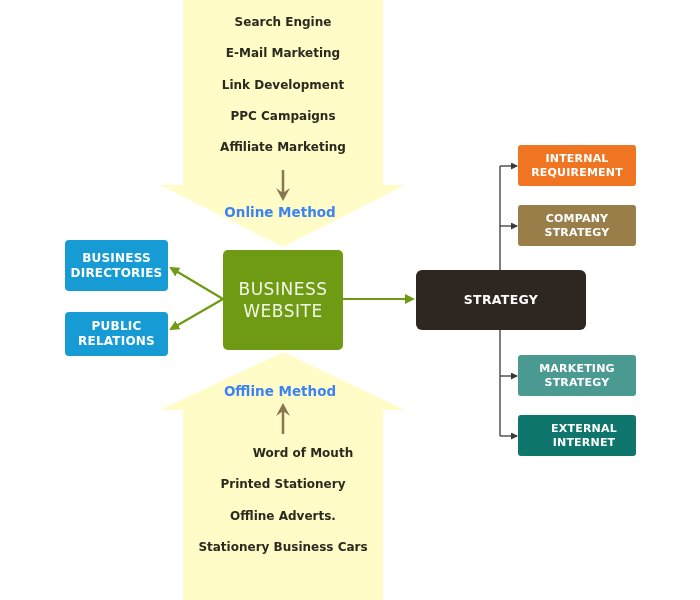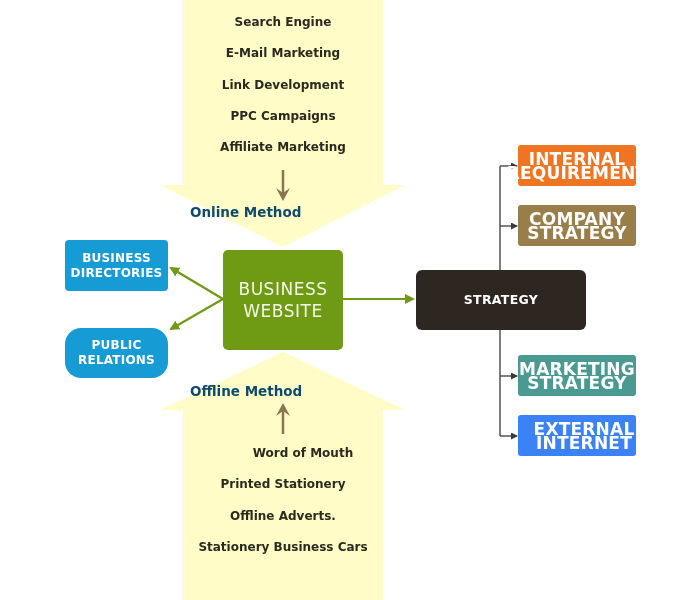--- a/index.html
+++ b/index.html
@@ -13,25 +13,26 @@
       left: 183px; width: 200px;
       text-align: center;
       font-family: "DejaVu Sans", sans-serif;
       font-weight: bold;
       font-size: 12px;
       color: #2b2a1e;
       line-height: 16px;
     }
     .method-label {
       position: absolute;
-      left: 190px; width: 200px;
+      left: 180px; width: 200px;
+      text-align: center;
       font-family: "DejaVu Sans", sans-serif;
       font-weight: bold;
       font-size: 13.5px;
-      color: #0c4a6e;
+      color: #3b82f6;
       line-height: 16px;
     }
 
     .box {
       position: absolute;
       display: flex;
       align-items: center;
       justify-content: center;
       text-align: center;
       color: #ffffff;
@@ -43,21 +44,21 @@
     .box span { display: block; }
 
     .blue-box {
       left: 65px; width: 103px;
       background: #169bd5;
       font-size: 12px;
       line-height: 15px;
       letter-spacing: 0.2px;
     }
     #box-business-directories { top: 240px; height: 51px; }
-    #box-public-relations { top: 328px; height: 50px; border-radius: 16px; }
+    #box-public-relations { top: 312px; height: 44px; }
 
     #box-business-website {
       left: 223px; top: 250px; width: 120px; height: 100px;
       background: #6f9a14;
       font-size: 17px;
       line-height: 22px;
       font-weight: normal;
       letter-spacing: 0.5px;
       color: #f4f8e6;
       border-radius: 5px;
@@ -66,29 +67,29 @@
       left: 416px; top: 270px; width: 170px; height: 60px;
       background: #2e2620;
       font-size: 12.5px;
       line-height: 16px;
       letter-spacing: 0.3px;
       border-radius: 6px;
     }
 
     .right-box {
       left: 518px; width: 118px; height: 41px;
-      font-size: 17px;
+      font-size: 11px;
       line-height: 14px;
       letter-spacing: 0.2px;
       border-radius: 3px;
     }
     #box-internal-requirement { top: 145px; background: #f07523; }
     #box-company-strategy { top: 205px; background: #9a7e4a; }
     #box-marketing-strategy { top: 355px; background: #4b9a92; }
-    #box-external-factors { top: 415px; background: #3b82f6; padding-left: 14px; }
+    #box-external-factors { top: 415px; background: #0f766e; padding-left: 14px; }
   </style>
 </head>
 <body>
 
 <svg id="diagram-svg" viewBox="0 0 700 600" xmlns="http://www.w3.org/2000/svg">
   <defs>
     <marker id="arrow-green" markerWidth="10" markerHeight="10" refX="8" refY="5" orient="auto" markerUnits="userSpaceOnUse">
       <path d="M0,0 L10,5 L0,10 Z" fill="#6f9a14"></path>
     </marker>
     <marker id="arrow-dark" markerWidth="7" markerHeight="7" refX="6" refY="3.5" orient="auto" markerUnits="userSpaceOnUse">

